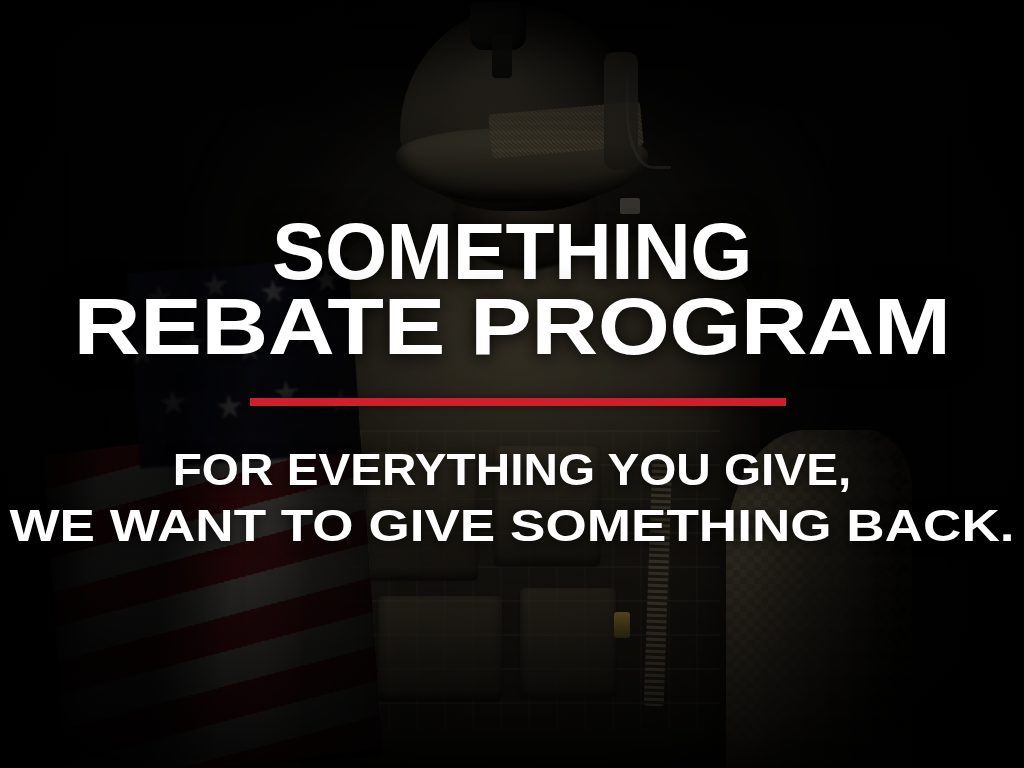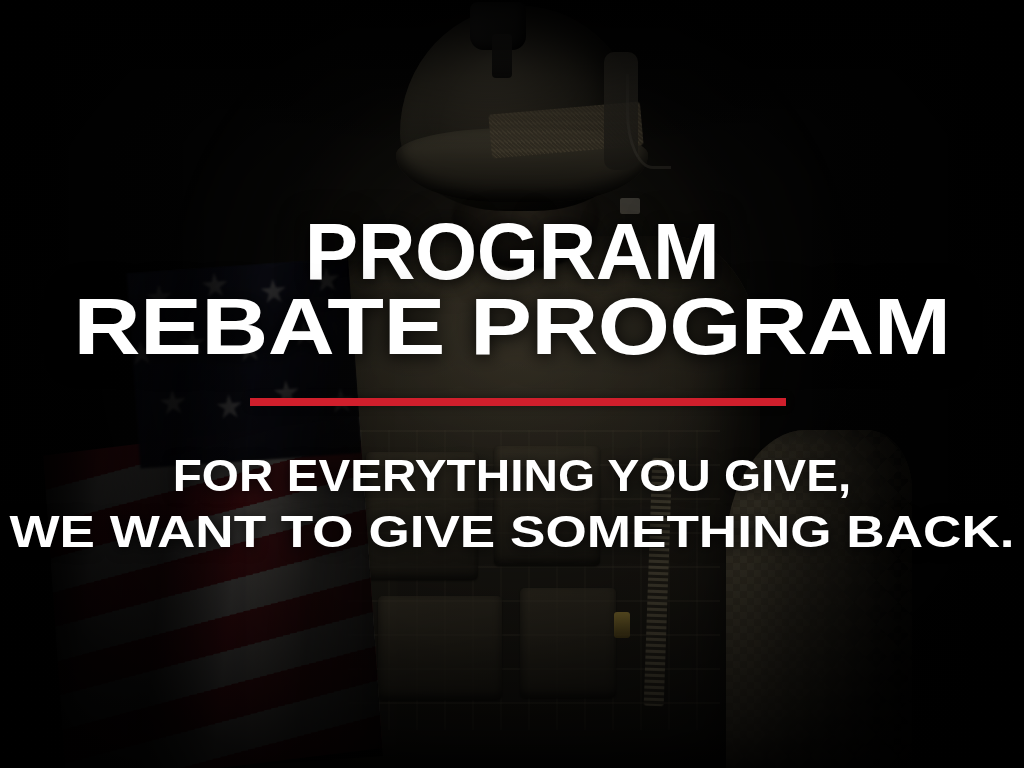--- a/index.html
+++ b/index.html
@@ -404,21 +404,20 @@
     position: absolute;
     left: 0;
     right: 0;
     top: 446px;
     text-align: center;
     color: #ffffff;
     font-weight: 700;
     line-height: 1.06;
     text-shadow: 0 2px 12px rgba(0,0,0,0.75);
     pointer-events: auto;
-    margin-top: 6px;
   }
   .subhead .sline1 {
     display: block;
     font-size: 45px;
     transform: scaleX(1.06);
     letter-spacing: 0px;
   }
   .subhead .sline2 {
     display: block;
     font-size: 45px;
@@ -486,21 +485,21 @@
 
     <div class="darken"></div>
     <div class="vignette"></div>
     <div class="top-fade"></div>
   </div>
 
   <div class="overlay">
 
     <div class="title-block">
       <div class="headline">
-        <span class="line1">PROGRAM</span>
+        <span class="line1">SOMETHING</span>
         <span class="line2">REBATE PROGRAM</span>
       </div>
     </div>
 
     <div class="rule" style="background: rgb(208, 31, 44);"></div>
 
     <div class="subhead">
       <span class="sline1">FOR EVERYTHING YOU GIVE,</span>
       <span class="sline2">WE WANT TO GIVE SOMETHING BACK.</span>
     </div>

